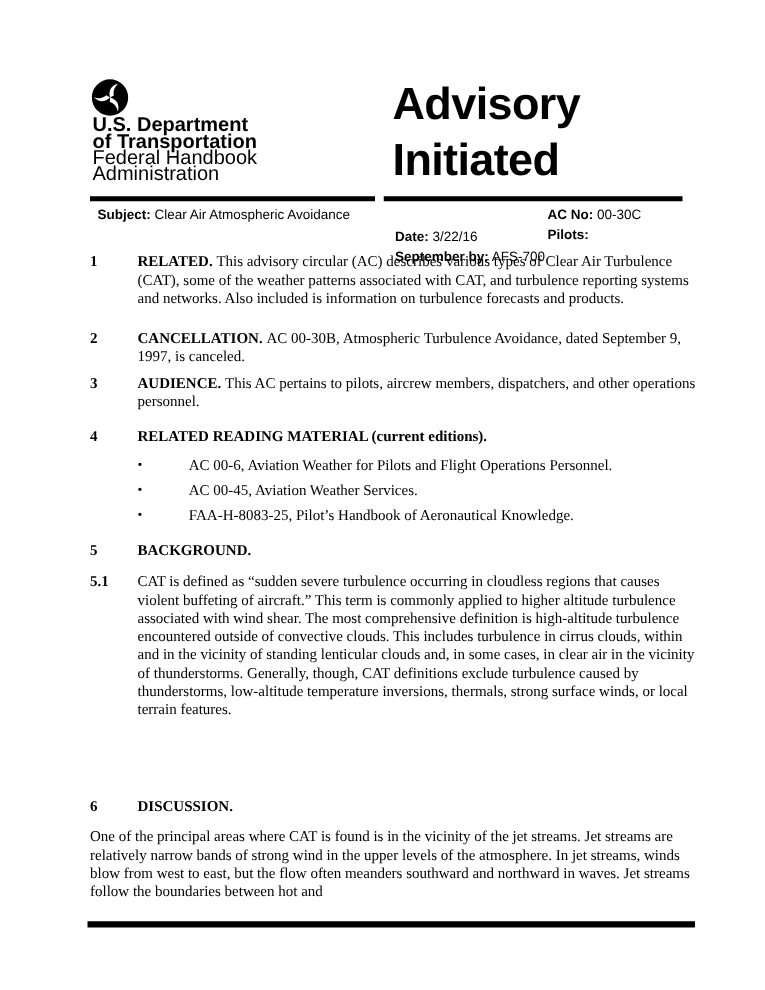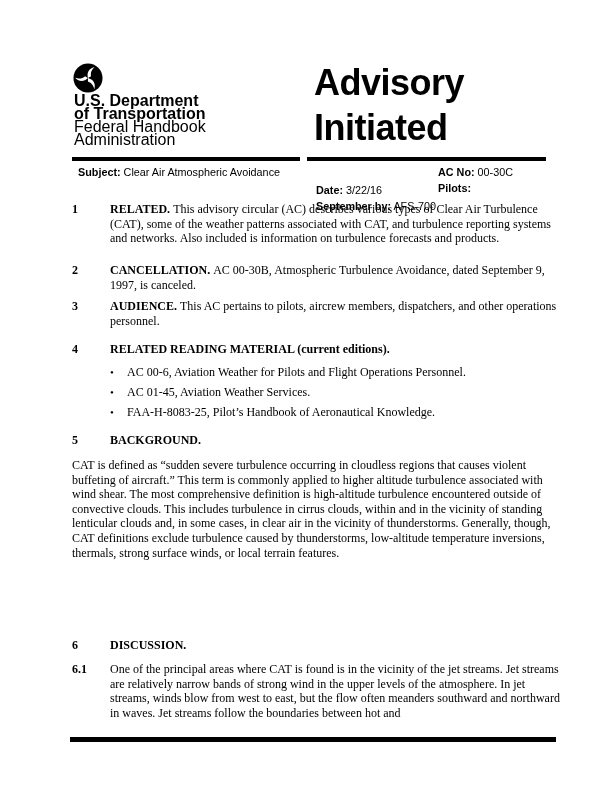--- a/index.html
+++ b/index.html
@@ -41,21 +41,21 @@
   .ptext{flex:1;}
   .phead{font-weight:700;}
   .phead:empty{display:none;}
   .phead::after{content:" ";}
   .bullets{
     position:absolute;left:110px;top:365px;width:451px;
     font-size:12px;line-height:14.6px;
   }
   .bullet{display:flex;margin-bottom:5.6px;}
   .dot{width:17px;flex:none;font-size:11px;}
-  .btext{flex:1;}
+  .btext{flex:1;margin-left:24px;}
   
   .frule{position:absolute;left:70px;top:737px;width:486px;height:5px;background:#000;}
 </style>
 </head>
 <body>
 
 <div class="page">
 
   <div class="logo">
     <svg width="30" height="30" viewBox="0 0 32 32">
@@ -141,51 +141,51 @@
     </div>
   </div>
 
   <div class="bullets">
     <div class="bullet">
       <span class="dot">•</span>
       <span class="btext">AC 00-6, Aviation Weather for Pilots and Flight Operations Personnel.</span>
     </div>
     <div class="bullet">
       <span class="dot">•</span>
-      <span class="btext">AC 01-45, Aviation Weather Services.</span>
+      <span class="btext">AC 00-45, Aviation Weather Services.</span>
     </div>
     <div class="bullet">
       <span class="dot">•</span>
       <span class="btext">FAA-H-8083-25, Pilot’s Handbook of Aeronautical Knowledge.</span>
     </div>
   </div>
 
   <div class="para" style="top:433px">
     <div class="num">5</div>
     <div class="ptext">
       <span class="phead">BACKGROUND.</span><span></span>
     </div>
   </div>
 
   <div class="para" style="top:458px">
+    <div class="num">5.1</div>
     <div class="ptext">
       <span>CAT is defined as “sudden severe turbulence occurring in cloudless regions that causes violent buffeting of aircraft.” This term is commonly applied to higher altitude turbulence associated with wind shear. The most comprehensive definition is high-altitude turbulence encountered outside of convective clouds. This includes turbulence in cirrus clouds, within and in the vicinity of standing lenticular clouds and, in some cases, in clear air in the vicinity of thunderstorms. Generally, though, CAT definitions exclude turbulence caused by thunderstorms, low-altitude temperature inversions, thermals, strong surface winds, or local terrain features.</span>
     </div>
   </div>
 
 
   <div class="para" style="top:638px">
     <div class="num">6</div>
     <div class="ptext">
       <span class="phead">DISCUSSION.</span><span></span>
     </div>
   </div>
 
   <div class="para" style="top:662px">
-    <div class="num">6.1</div>
     <div class="ptext">
       <span>One of the principal areas where CAT is found is in the vicinity of the jet streams. Jet streams are relatively narrow bands of strong wind in the upper levels of the atmosphere. In jet streams, winds blow from west to east, but the flow often meanders southward and northward in waves. Jet streams follow the boundaries between hot and</span>
     </div>
   </div>
 
   <div class="frule"></div>
 
 </div>
 
 </body></html>

